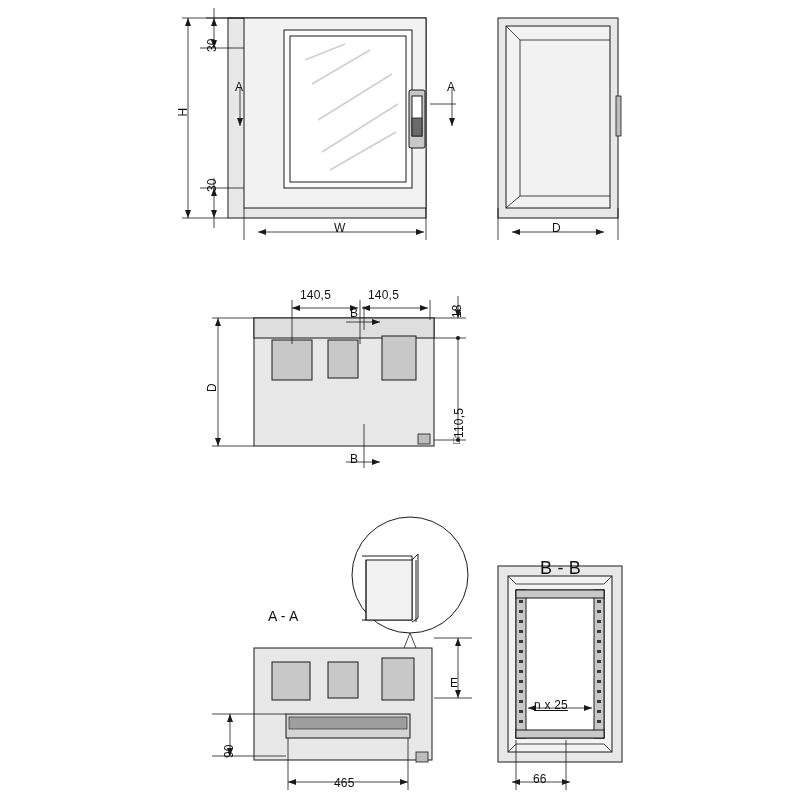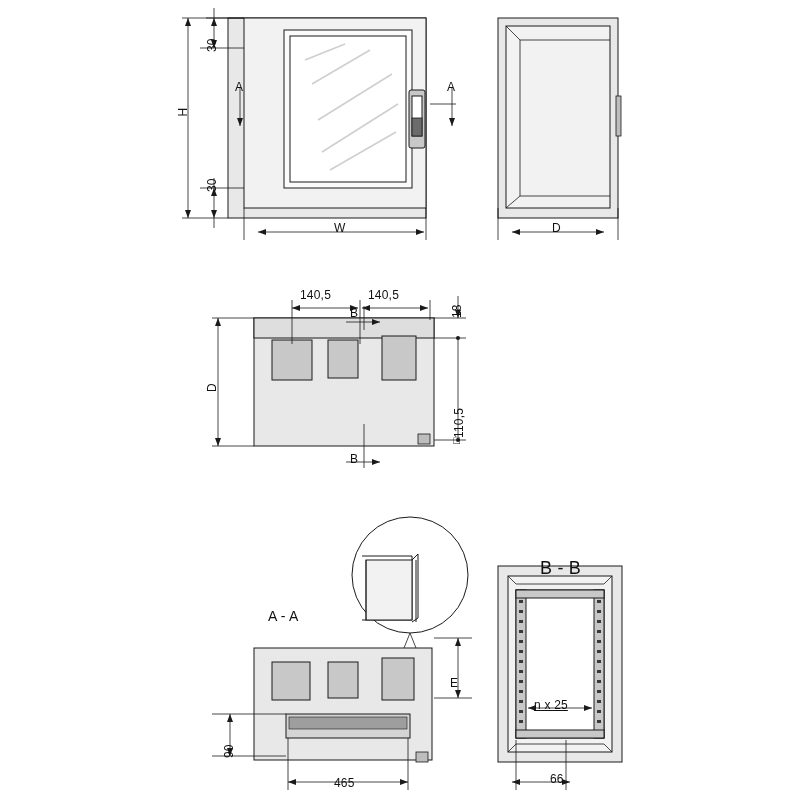--- a/index.html
+++ b/index.html
@@ -251,15 +251,15 @@
 <div class="lbl" style="left:350px;top:306px;">B</div>
 <div class="lbl" style="left:350px;top:452px;">B</div>
 
 <div class="lbl" style="left:268px;top:588px;font-size:14px;margin-top:20px;">A - A</div>
 <div class="lbl" style="left:450px;top:676px;">E</div>
 <div class="lbl" style="left:222px;top:758px;transform:rotate(-90deg);transform-origin:left top;">90</div>
 <div class="lbl" style="left:334px;top:776px;">465</div>
 
 <div class="lbl" style="left:540px;top:558px;font-size:18px;">B - B</div>
 <div class="lbl" style="left:534px;top:698px;text-decoration:underline;">n x 25</div>
-<div class="lbl" style="left:550px;top:772px;">66</div>
+<div class="lbl" style="left:533px;top:772px;">66</div>
 
 </div>
 
 </body></html>

